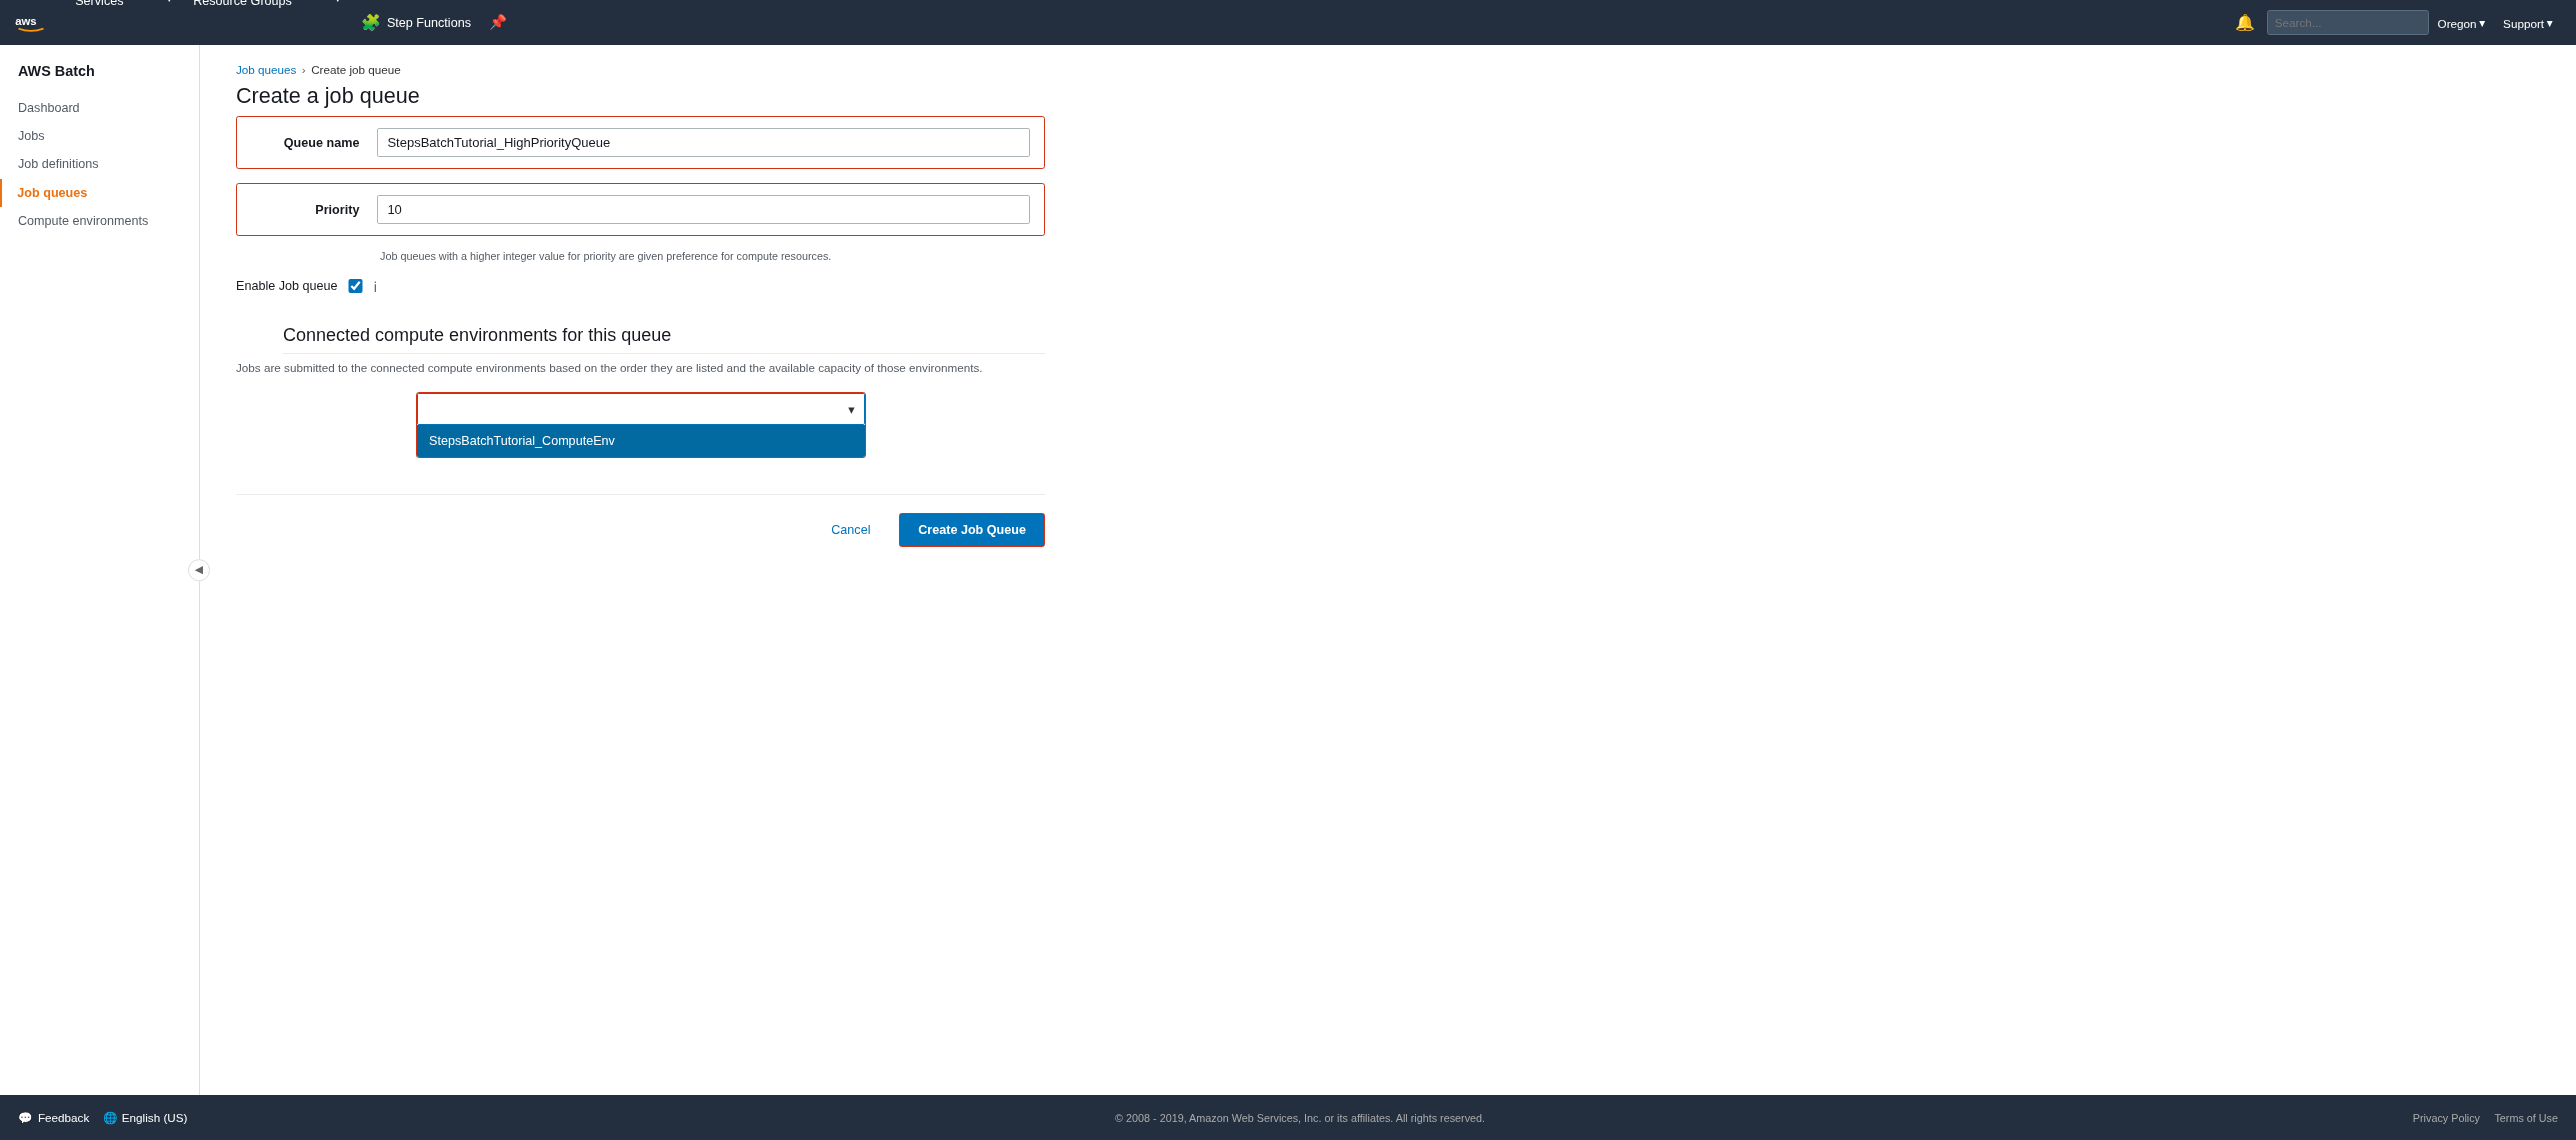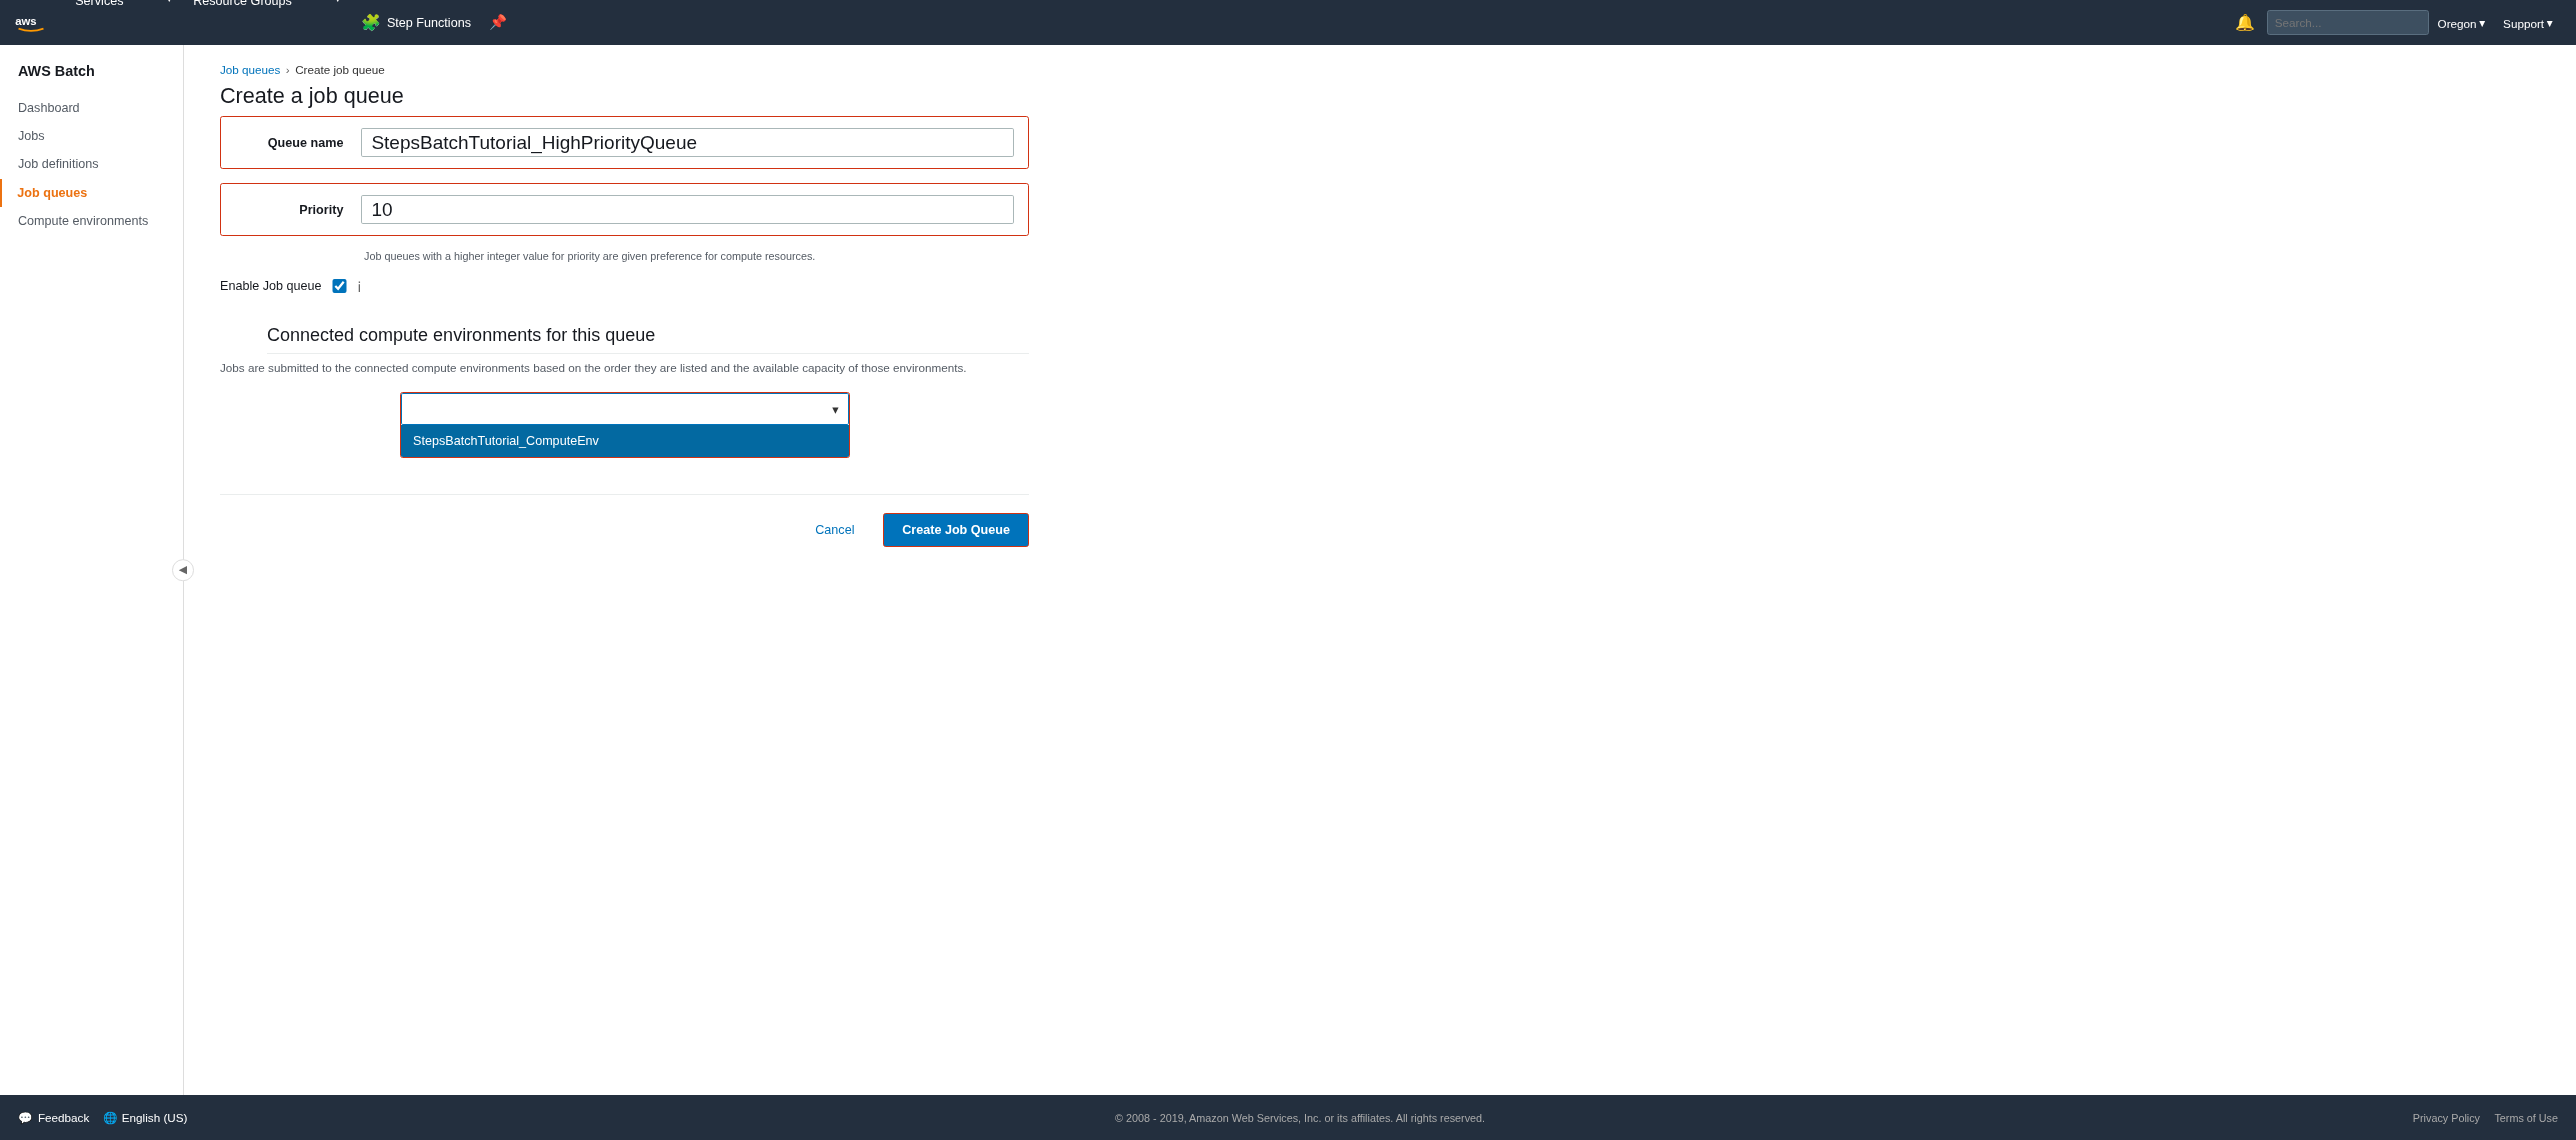--- a/index.html
+++ b/index.html
@@ -55,21 +55,21 @@
 
     
     .main-layout {
       display: flex;
       flex: 1;
       min-height: 0;
     }
 
     
     .sidebar {
-      width: 184px;
+      width: 200px;
       background: #fff;
       border-right: 0.9px solid #ddd;
       padding: 18px 0;
       flex-shrink: 0;
       position: relative;
     }
     .sidebar-title {
       font-size: 14.4px;
       font-weight: 700;
       color: #16191f;
@@ -152,21 +152,21 @@
       flex-shrink: 0;
       text-align: right;
       padding-right: 18px;
     }
     .form-input {
       flex: 1;
       height: 29px;
       border: 0.9px solid #aab7b8;
       border-radius: 1.8px;
       padding: 0 9px;
-      font-size: 19px;
+      font-size: 13px;
       color: #16191f;
       background: #fff;
     }
     .form-hint {
       font-size: 10.8px;
       color: #545b64;
       margin-left: 144px;
       margin-bottom: 14.4px;
     }
 

